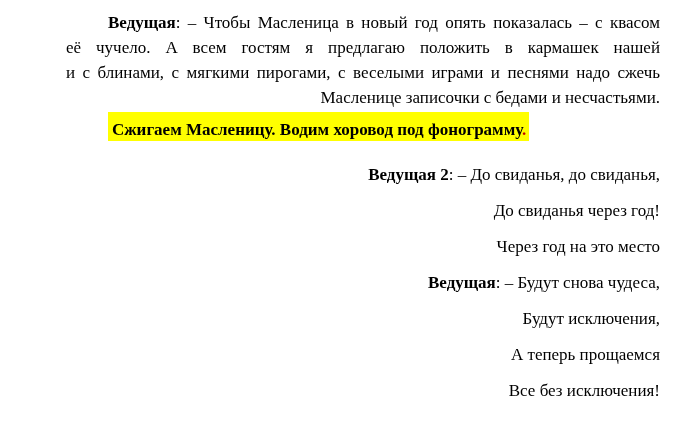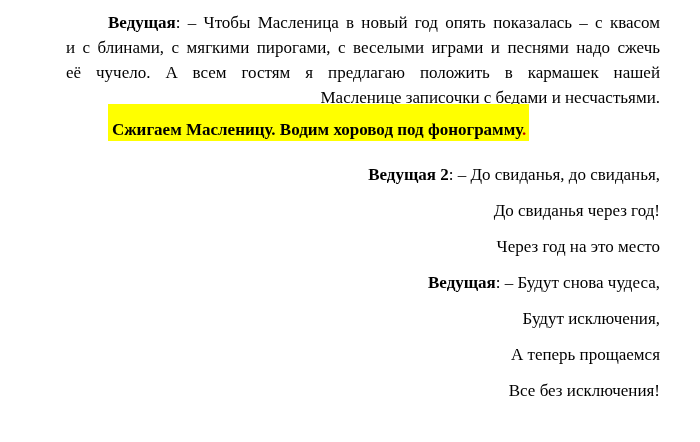--- a/index.html
+++ b/index.html
@@ -26,40 +26,40 @@
     text-align-last: justify;
   }
   .indent { text-indent: 42px; }
   .lline { text-align: right; }
   .hl-para {
     margin: 7px 0 0 0;
     text-indent: 42px;
   }
   .hl {
     background: var(--highlight, #ffff00);
-    padding: 16px 3px 2px 4px;
+    padding: 8px 3px 2px 4px;
   }
   .b { font-weight: bold; }
   .red { color: var(--accent_red, #c00000); }
   .verse {
     margin: 11px 0 0 0;
     text-indent: 42px;
     text-align: right;
   }
   .verse.first { margin-top: 20px; }
 </style>
 </head>
 <body>
 
 <div class="page">
 
   <div class="para">
     <div class="jline indent"><span class="b">Ведущая</span><span>: – Чтобы Масленица в новый год опять показалась – с квасом</span></div>
+    <div class="jline">её чучело. А всем гостям я предлагаю положить в кармашек нашей</div>
     <div class="jline">и с блинами, с мягкими пирогами, с веселыми играми и песнями надо сжечь</div>
-    <div class="jline">её чучело. А всем гостям я предлагаю положить в кармашек нашей</div>
     <div class="lline">Масленице записочки с бедами и несчастьями.</div>
   </div>
 
   <p class="hl-para"><span class="hl"><span class="b">Сжигаем Масленицу. Водим хоровод под фонограмму</span><span class="b red">.</span></span></p>
 
   <p class="verse first"><span class="b">Ведущая 2</span><span>: – До свиданья, до свиданья,</span></p>
 
   <p class="verse"><span class="b"></span><span>До свиданья через год!</span></p>
 
   <p class="verse"><span class="b"></span><span>Через год на это место</span></p>

